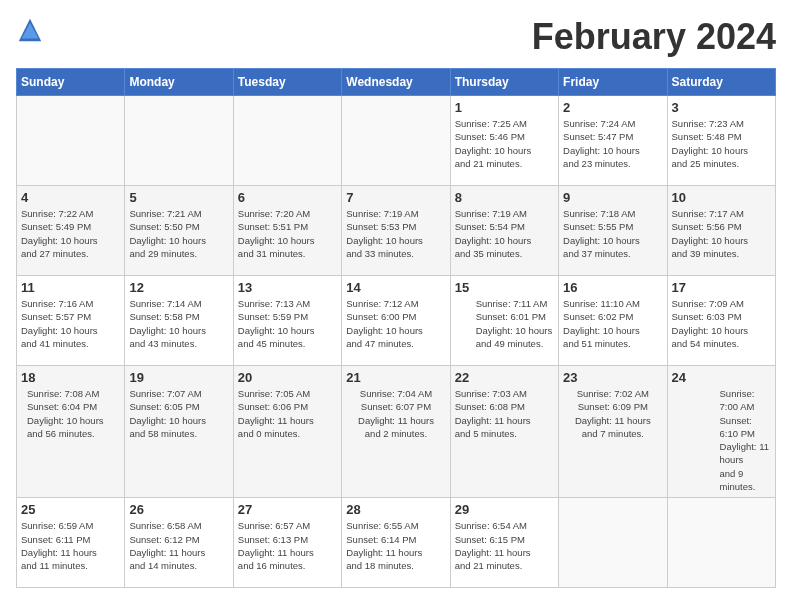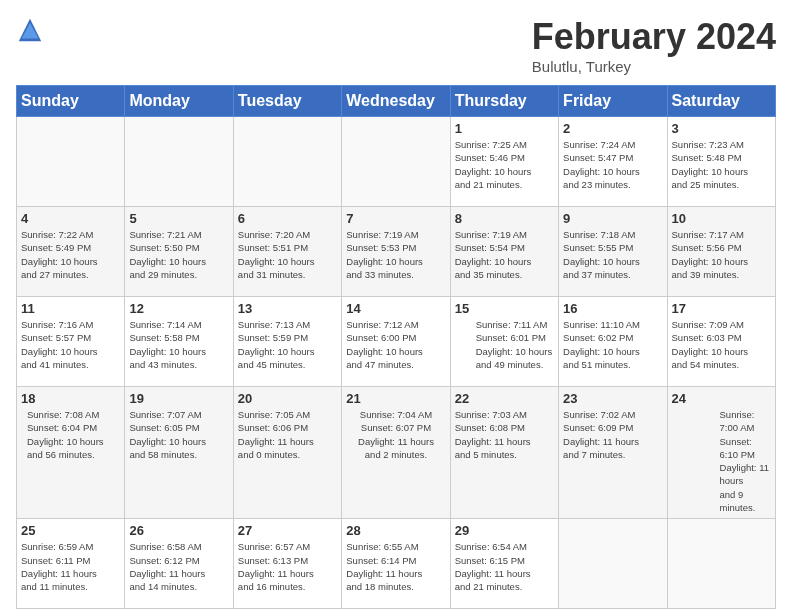--- a/index.html
+++ b/index.html
@@ -19,40 +19,40 @@
     .logo {
       display: flex;
       align-items: center;
     }
     .logo-icon {
       width: 28px;
       height: 28px;
       margin-right: 2px;
     }
     .title-block {
-      text-align: left;
+      text-align: center;
     }
     .month-title {
       font-size: 36px;
       font-weight: bold;
       color: #333;
     }
     .subtitle {
       font-size: 15px;
       color: #555;
     }
     table {
       width: 100%;
       border-collapse: collapse;
       table-layout: fixed;
     }
     thead tr th {
       background-color: #3a6cbf;
       color: #fff;
-      font-size: 16px;
+      font-size: 12px;
       font-weight: bold;
       padding: 6px 4px;
       text-align: left;
       border: 1px solid #5588d4;
       margin-left: 18px;
     }
     tbody tr td {
       vertical-align: top;
       font-size: 10px;
       color: #333;
@@ -85,21 +85,20 @@
 
 <div class="header">
   <div class="logo">
     <svg class="logo-icon" viewBox="0 0 40 40">
       <polygon points="20,4 36,36 4,36" fill="#3a6cbf"></polygon>
       <polygon points="20,10 32,32 8,32" fill="#5a9ae8"></polygon>
     </svg>
   </div>
   <div class="title-block">
     <div class="month-title">February 2024</div>
-    <div class="subtitle">Bulutlu, Turkey</div>
   </div>
 </div>
 
 <table>
   <thead>
     <tr>
       <th>Sunday</th>
       <th>Monday</th>
       <th>Tuesday</th>
       <th>Wednesday</th>
@@ -269,21 +268,21 @@
         </td>
         <td>
           <span class="day-num">22</span>
           <div class="day-info" style="white-space: pre-line;">Sunrise: 7:03 AM
 Sunset: 6:08 PM
 Daylight: 11 hours
 and 5 minutes.</div>
         </td>
         <td>
           <span class="day-num">23</span>
-          <div class="day-info" style="white-space: pre-line;">Sunrise: 7:02 AM
+          <div class="day-info" style="white-space: pre-line; text-align: center;">Sunrise: 7:02 AM
 Sunset: 6:09 PM
 Daylight: 11 hours
 and 7 minutes.</div>
         </td>
         <td>
           <span class="day-num">24</span>
           <div class="day-info" style="white-space: pre-line; margin-left: 48px;">Sunrise: 7:00 AM
 Sunset: 6:10 PM
 Daylight: 11 hours
 and 9 minutes.</div>

